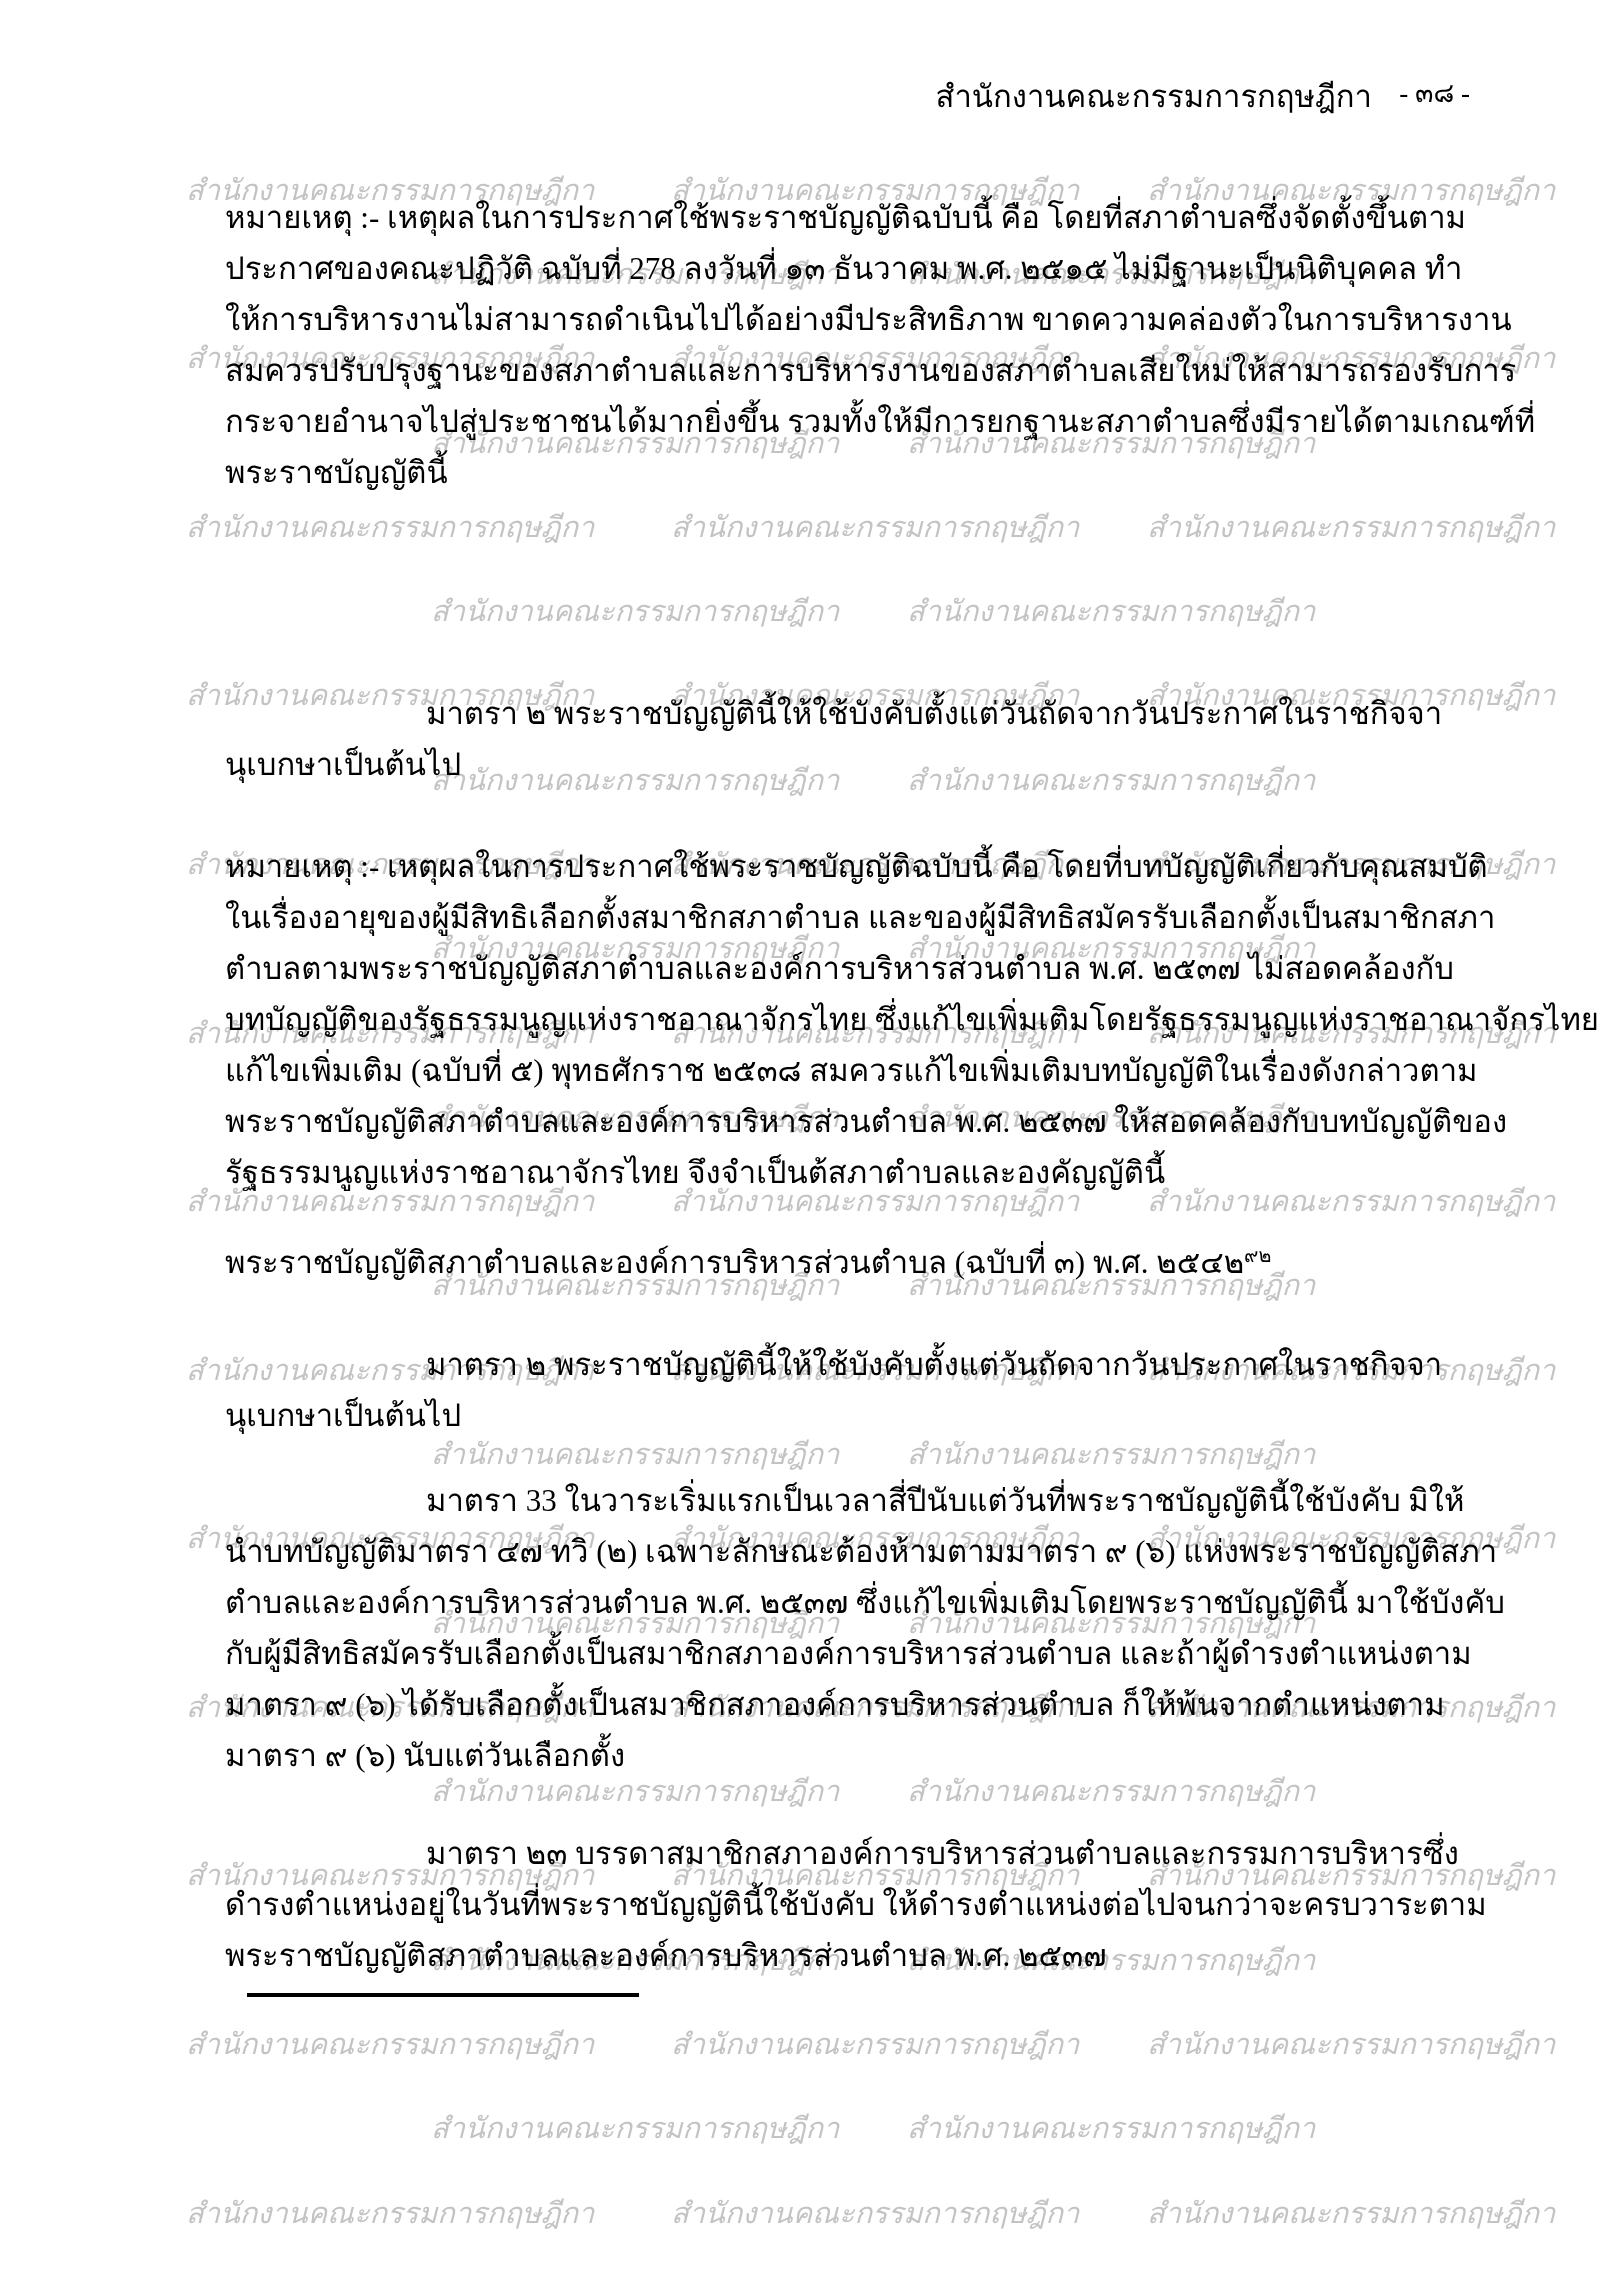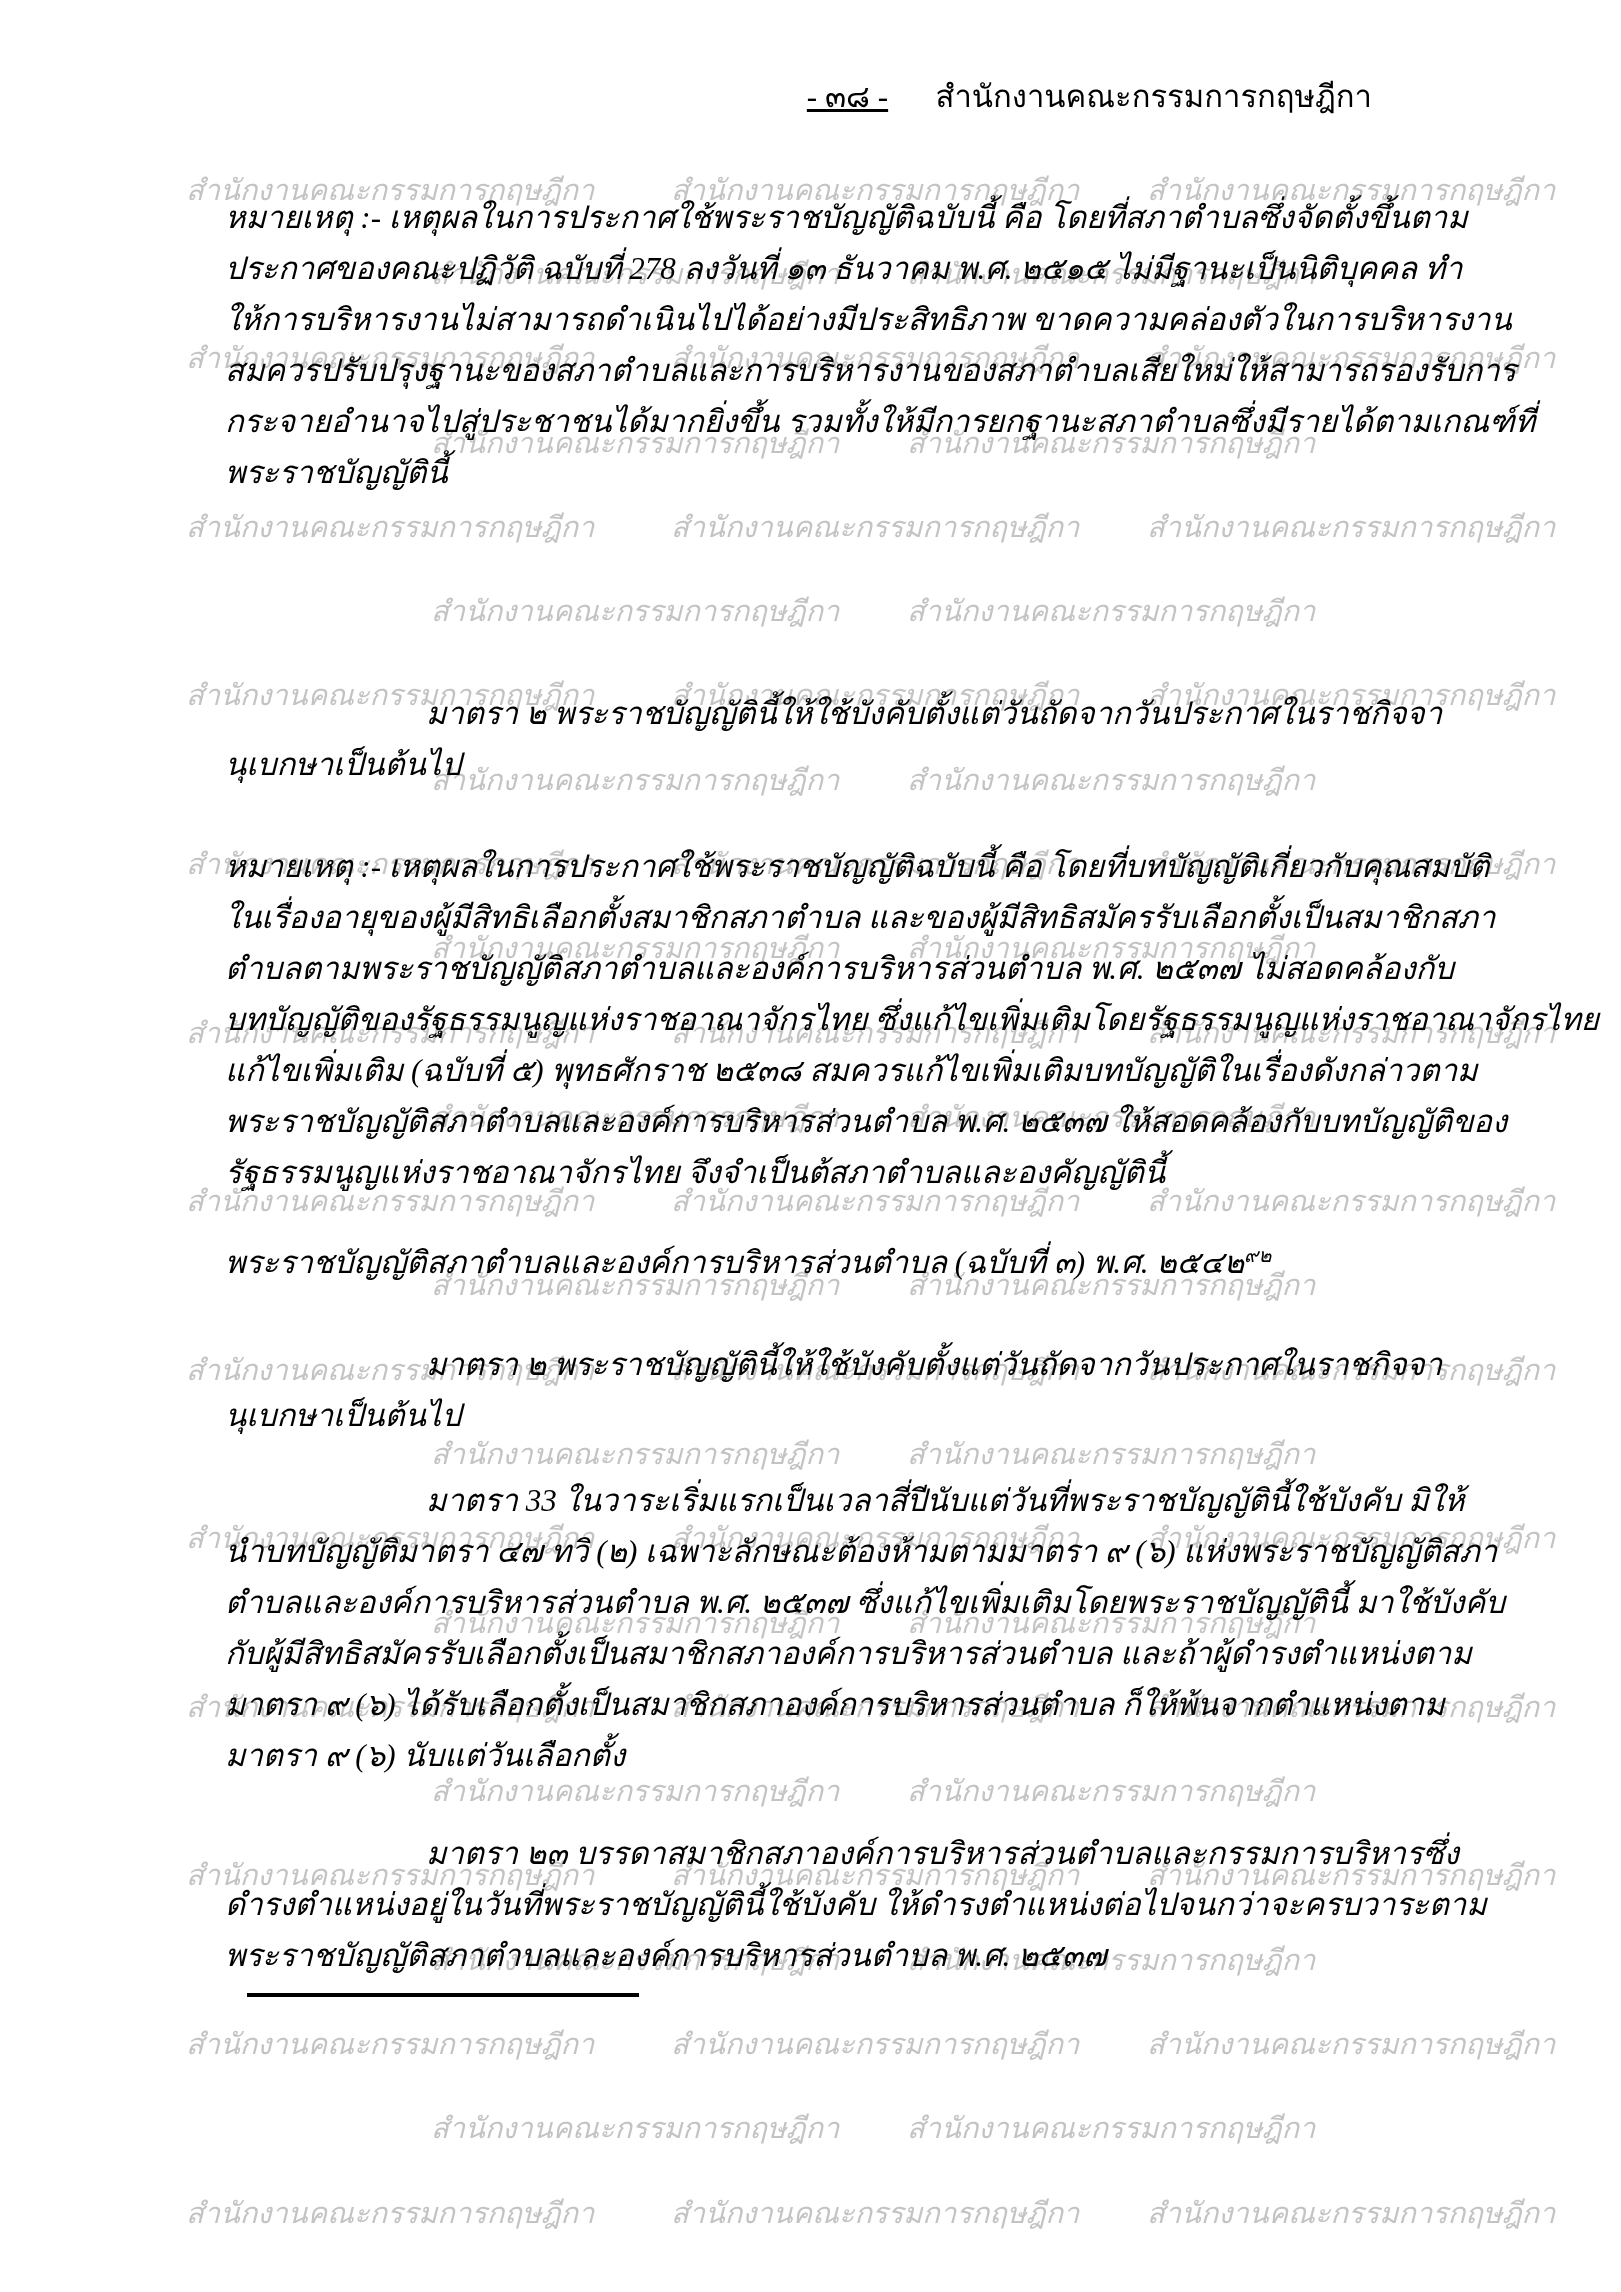--- a/index.html
+++ b/index.html
@@ -10,24 +10,24 @@
     font-family:"Liberation Serif","DejaVu Serif",serif;
     color:#000;
     overflow:hidden;
   }
   
   .wm-layer{position:absolute;inset:0;z-index:0;pointer-events:none;}
   .wm{position:absolute;font-style:italic;font-size:29px;white-space:nowrap;}
   
   .content{position:absolute;left:0;top:0;width:100%;height:100%;z-index:1;}
   .block{position:absolute;left:225px;width:1255px;}
-  .line{font-size:31px;line-height:51px;white-space:nowrap;font-style:italic;}
+  .line{font-size:31px;line-height:51px;white-space:nowrap;}
   .indent{padding-left:201px;}
   .hdr{position:absolute;left:225px;top:71px;width:1245px;display:flex;align-items:baseline;}
-  .hdr .pgnum{position:absolute;left:0;width:100%;text-align:center;font-size:31px;text-decoration:underline;}
+  .hdr .pgnum{position:absolute;left:0;width:100%;text-align:right;font-size:27px;}
   .hdr .org{margin-left:auto;padding-right:98px;font-size:31px;position:relative;}
   sup.fn-ref{font-size:19.6px;vertical-align:super;line-height:0;}
   .separator{position:absolute;left:247px;top:1993px;width:392px;height:3.9px;background:#000;}
   .footnotes{position:absolute;left:225px;top:2009px;width:1255px;}
   .footnote{font-size:26.5px;line-height:59px;padding-left:233px;white-space:nowrap;}
   .footnote sup.fn-ref{font-size:16.7px;}
 </style>
 </head>
 <body>
 

